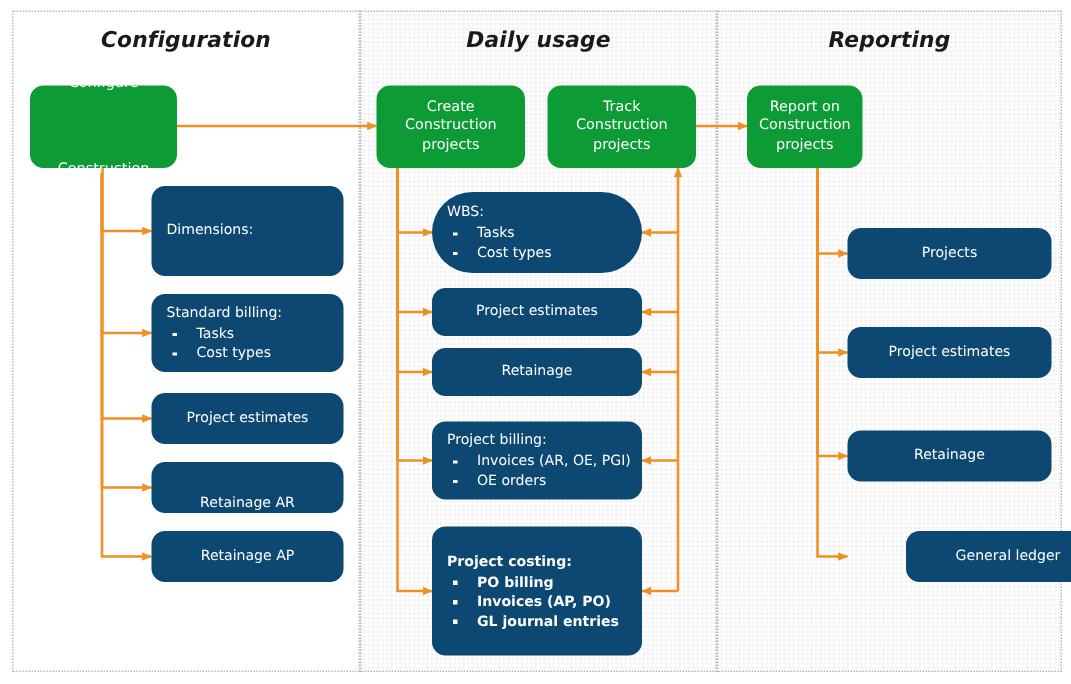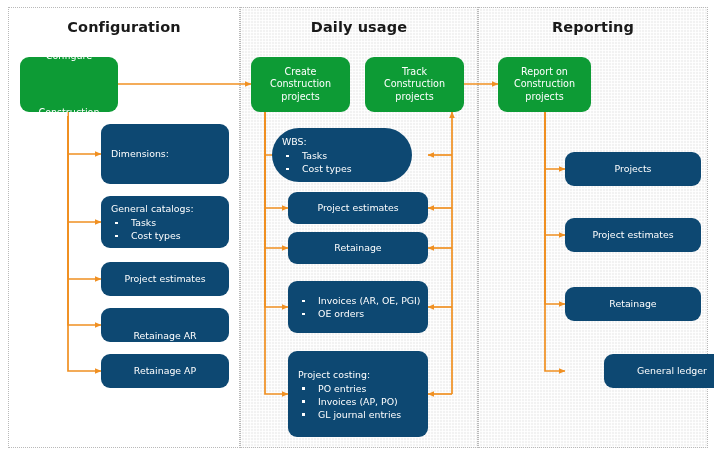--- a/index.html
+++ b/index.html
@@ -38,20 +38,21 @@
     background-image:
       linear-gradient(to right,rgba(255,255,255,.85) 1px,transparent 1px),
       linear-gradient(to bottom,rgba(255,255,255,.85) 1px,transparent 1px);
     background-size:3px 3px;
   }
   .lane-title{
     position:absolute;top:0;height:38px;line-height:38px;
     text-align:center;width:100%;
     font-size:14.5px;font-weight:bold;color:#1a1a1a;
     letter-spacing:.1px;
+    font-style:italic;
   }
   
   #wires{position:absolute;left:0;top:0;width:714px;height:456px;pointer-events:none;}
   
   .node{
     position:absolute;box-sizing:border-box;
     border-radius:9px;
     color:#ffffff;
     display:flex;flex-direction:column;justify-content:center;
   }
@@ -138,21 +139,21 @@
   <div class="node green center" style="left:20px;top:57px;width:98px;height:55px;gap:44px;">
     <div class="node-title">Configure</div>
     <div class="node-title">Construction</div>
   </div>
 
   <div class="node navy" style="left:101px;top:124px;width:128px;height:60px;">
     <div class="hdr">Dimensions:</div>
   </div>
 
   <div class="node navy" style="left:101px;top:196px;width:128px;height:52px;">
-    <div class="hdr">General catalogs:</div>
+    <div class="hdr">Standard billing:</div>
     <ul class="bul">
       <li>Tasks</li>
       <li>Cost types</li>
     </ul>
   </div>
 
   <div class="node navy center" style="left:101px;top:262px;width:128px;height:34px;">
     <div class="node-title">Project estimates</div>
   </div>
 
@@ -169,53 +170,54 @@
     <div class="node-title">Construction</div>
     <div class="node-title">projects</div>
   </div>
 
   <div class="node green center" style="left:365px;top:57px;width:99px;height:55px;">
     <div class="node-title">Track</div>
     <div class="node-title">Construction</div>
     <div class="node-title">projects</div>
   </div>
 
-  <div class="node navy" style="left:272px;top:128px;width:140px;height:54px;border-radius:27px;">
+  <div class="node navy" style="left:288px;top:128px;width:140px;height:54px;border-radius:27px;">
     <div class="hdr">WBS:</div>
     <ul class="bul">
       <li>Tasks</li>
       <li>Cost types</li>
     </ul>
   </div>
 
   <div class="node navy center" style="left:288px;top:192px;width:140px;height:32px;">
     <div class="node-title">Project estimates</div>
   </div>
 
   <div class="node navy center" style="left:288px;top:232px;width:140px;height:32px;">
     <div class="node-title">Retainage</div>
   </div>
 
   <div class="node navy" style="left:288px;top:281px;width:140px;height:52px;">
+    <div class="hdr">Project billing:</div>
     <ul class="bul">
       <li>Invoices (AR, OE, PGI)</li>
       <li>OE orders</li>
     </ul>
   </div>
 
-  <div class="node navy" style="left:288px;top:351px;width:140px;height:86px;">
+  <div class="node navy" style="left:288px;top:351px;width:140px;height:86px;font-weight:bold;">
     <div class="hdr">Project costing:</div>
     <ul class="bul">
-      <li>PO entries</li>
+      <li>PO billing</li>
       <li>Invoices (AP, PO)</li>
       <li>GL journal entries</li>
     </ul>
   </div>
 
-  <div class="node green center" style="left:498px;top:57px;width:93px;height:55px;align-items:center;">
+  <div class="node green center" style="left:498px;top:57px;width:77px;height:55px;align-items:center;">
     <div class="node-title">Report on</div>
     <div class="node-title">Construction</div>
     <div class="node-title">projects</div>
   </div>
 
   <div class="node navy center" style="left:565px;top:152px;width:136px;height:34px;">
     <div class="node-title">Projects</div>
   </div>
 
   <div class="node navy center" style="left:565px;top:218px;width:136px;height:34px;">

